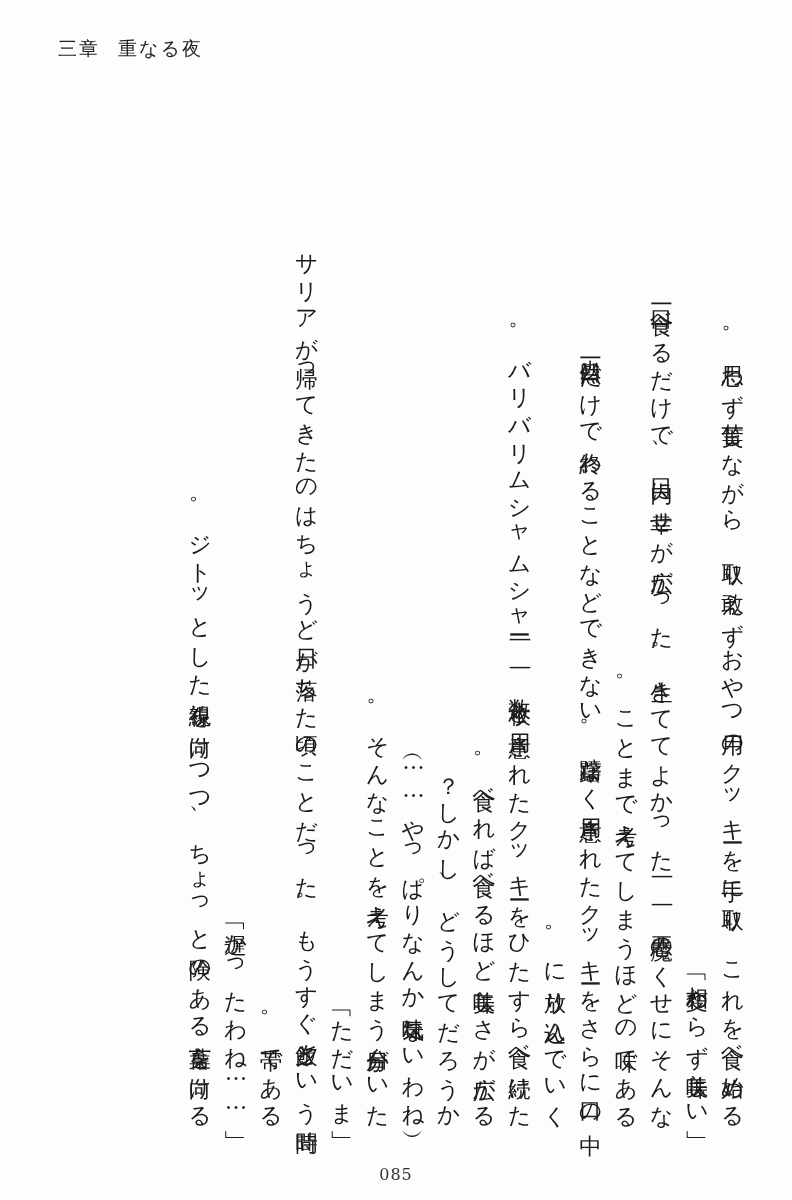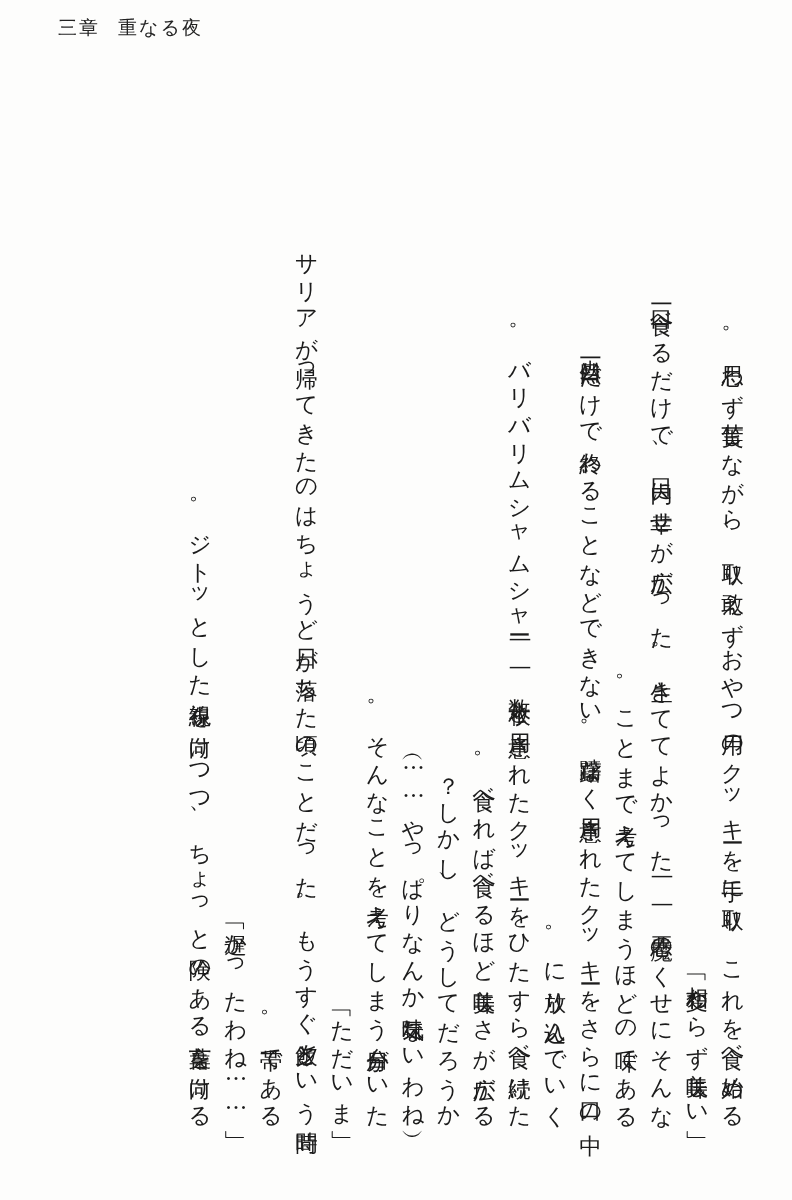--- a/index.html
+++ b/index.html
@@ -20,21 +20,21 @@
     position: absolute;
     inset: 0;
     width: 792px;
     height: 1200px;
     background: #fdfdfc;
   }
 
   
   .running-header {
     position: absolute;
-    top: 15px;
+    top: 36px;
     left: 58px;
     font-size: 19px;
     letter-spacing: 2px;
     color: #222;
     white-space: nowrap;
     font-family: "DejaVu Serif", "Liberation Serif", serif;
   }
   .running-header .chap-num {
     margin-right: 18px;
   }
@@ -103,14 +103,15 @@
       <div class="col">しかし、どうしてだろうか？</div>
       <div class="col">（やっぱりなんか味気ないわね……）</div>
       <div class="col indent-1">そんなことを考えてしまう自分がいた。</div>
       <div class="col indent-2">「ただいま」</div>
       <div class="col indent-1">サリアが帰ってきたのはちょうど日が落ちた頃のことだった。もうすぐ夕飯という時間</div>
       <div class="col">帯である。</div>
       <div class="col indent-2">「……遅かったわね」</div>
       <div class="col indent-1">ジトッとした視線を向けつつ、ちょっと険のある言葉を向ける。</div>
     </div>
 
+  <div class="page-number">085</div>
 
 </div>
 
 </body></html>

